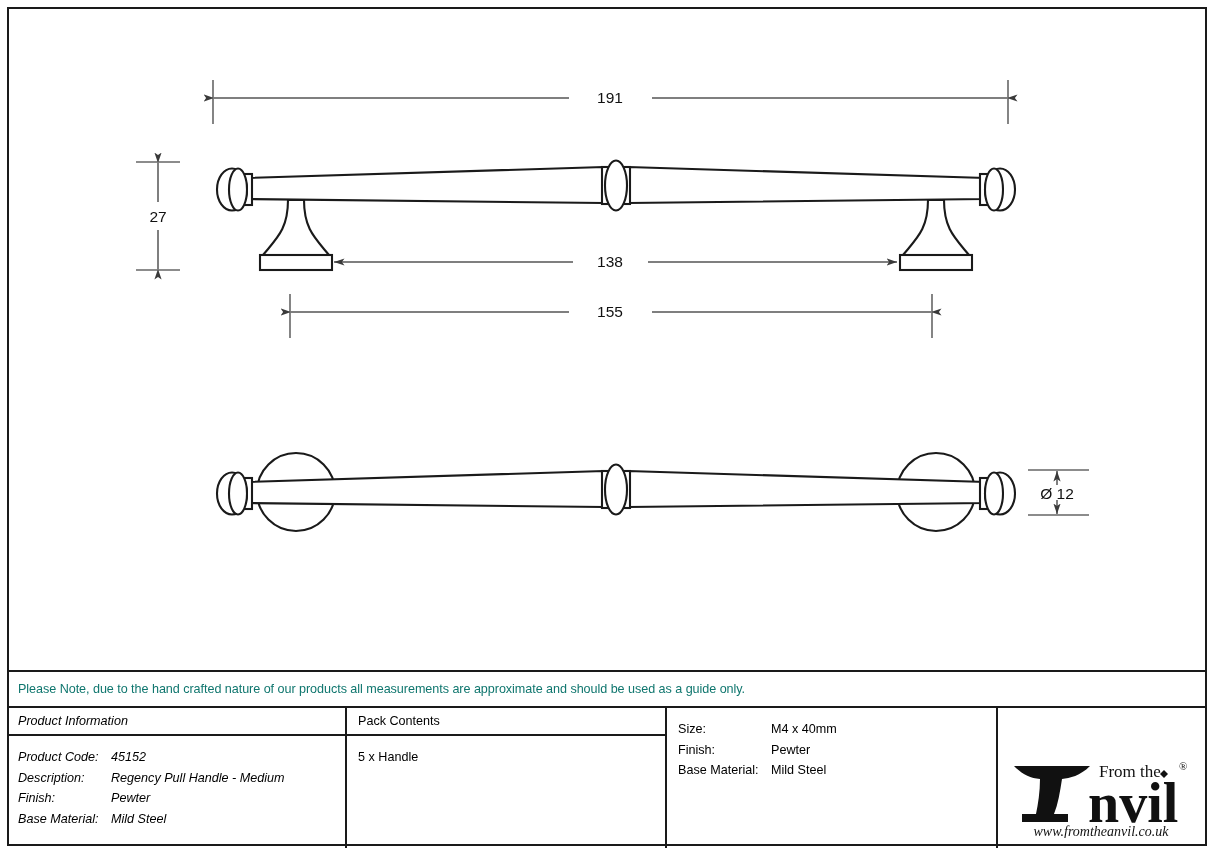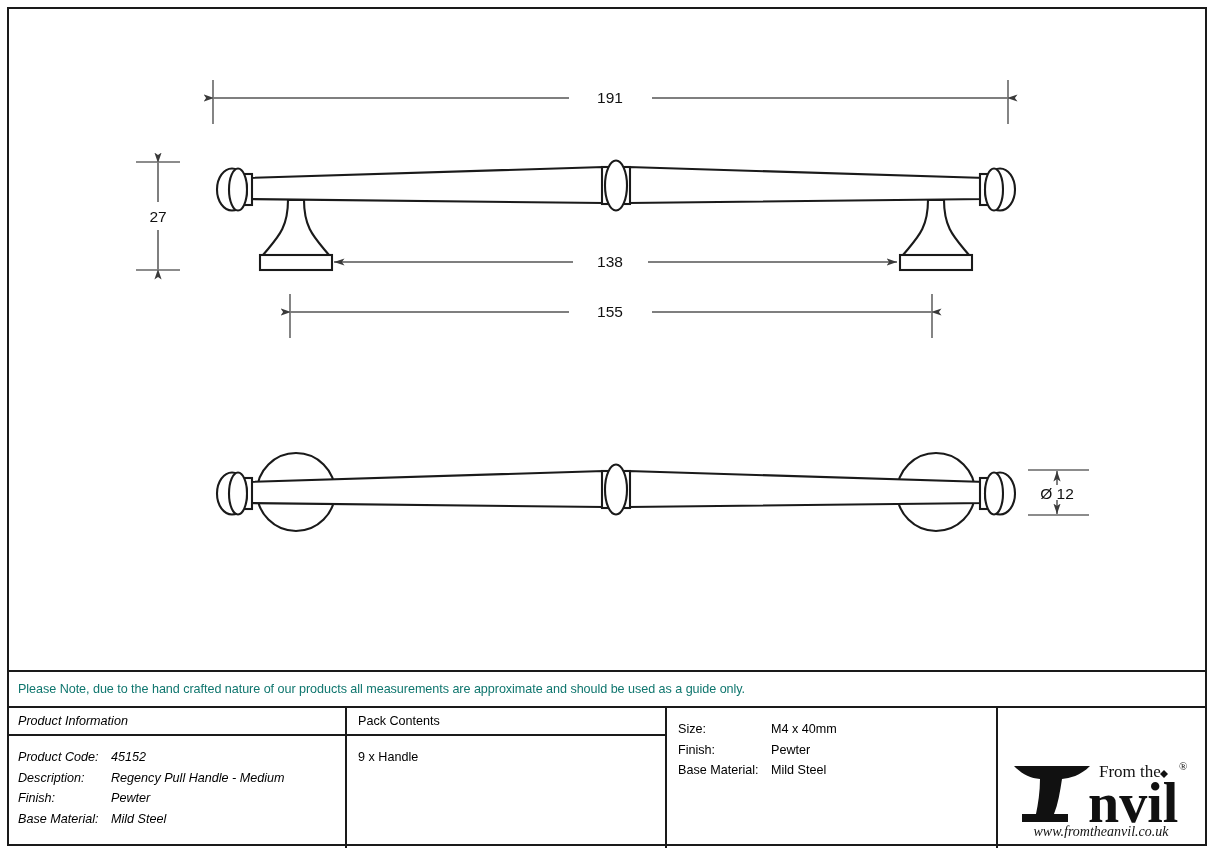--- a/index.html
+++ b/index.html
@@ -265,21 +265,21 @@
           <div class="spec-line">
             <span class="spec-key">Base Material:</span>
             <span class="spec-val">Mild Steel</span>
           </div>
         </div>
       </div>
 
       <div class="col col-sep" id="col-pack">
         <div class="col-header">Pack Contents</div>
         <div class="col-body">
-          <div class="plain-line">9 x Handle</div>
+          <div class="plain-line">5 x Handle</div>
         </div>
       </div>
 
       <div class="col col-sep" id="col-fixing">
         <div class="col-body">
           <div class="spec-line">
             <span class="spec-key">Size:</span>
             <span class="spec-val">M4 x 40mm</span>
           </div>
           <div class="spec-line">

